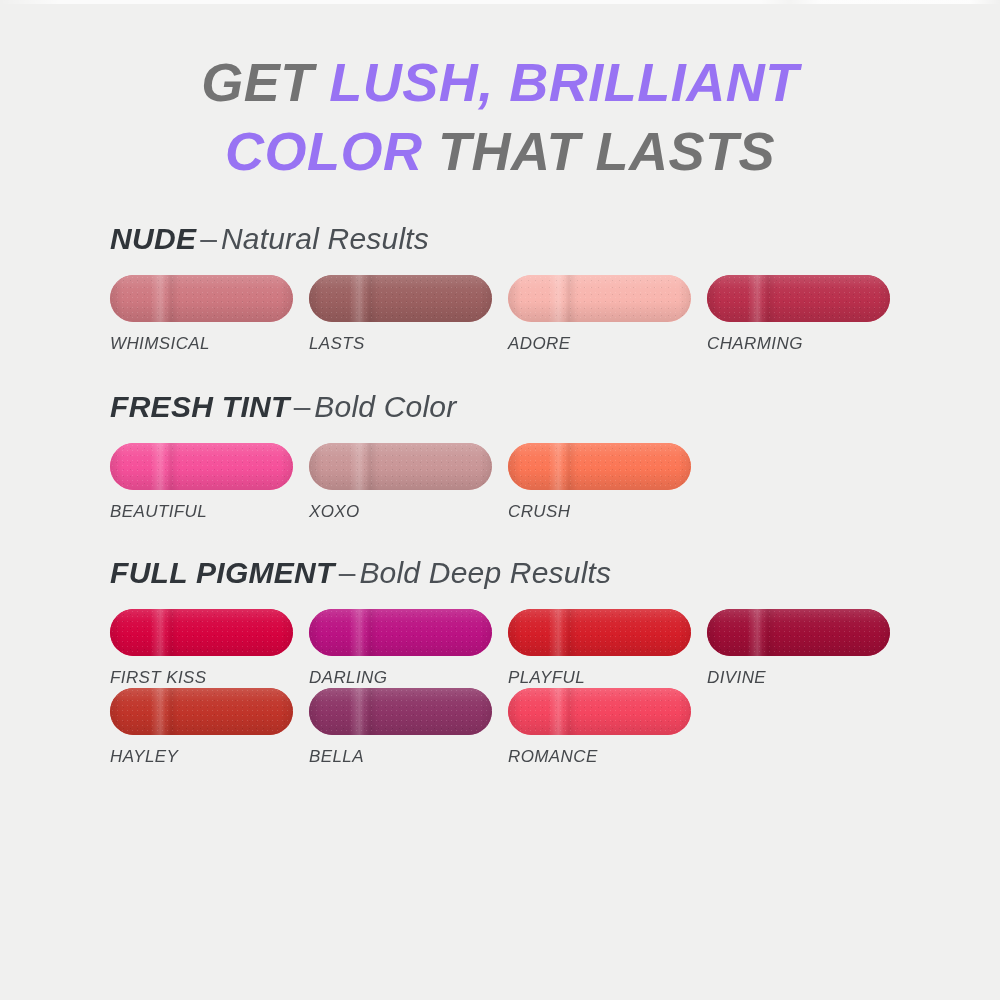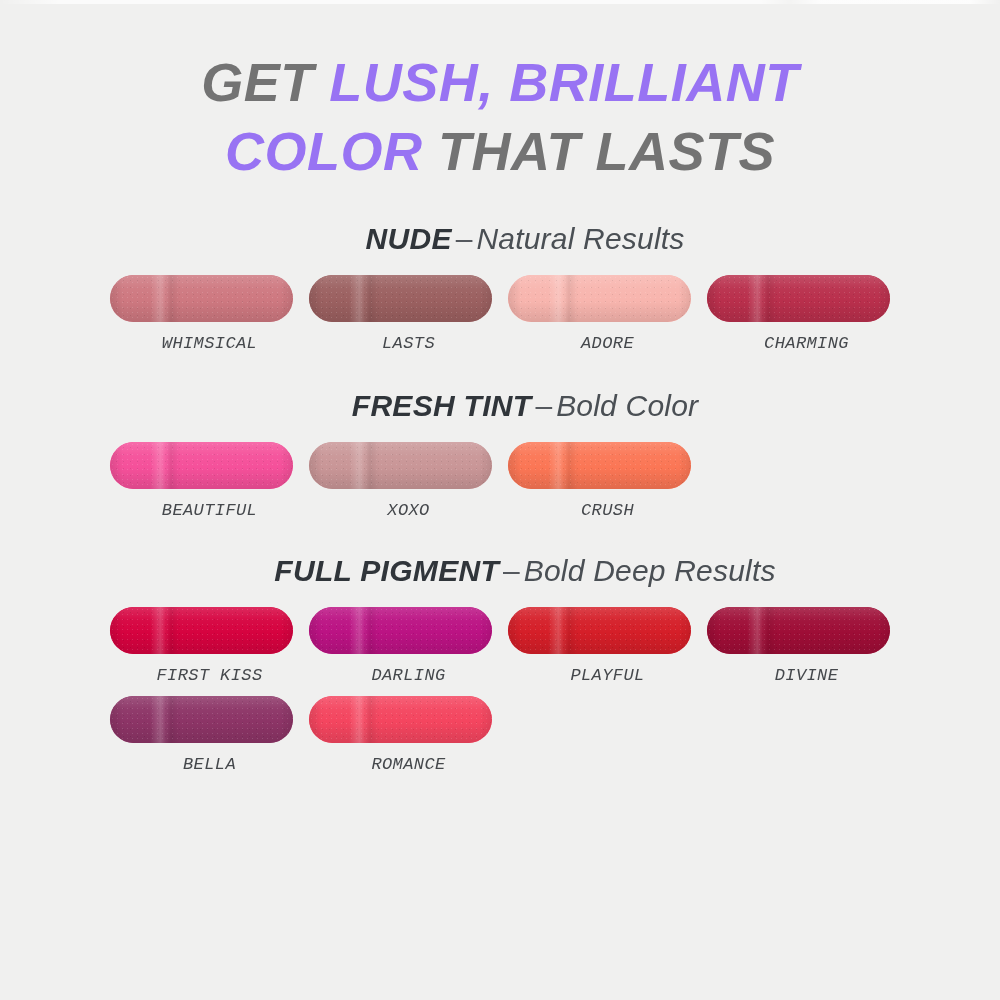--- a/index.html
+++ b/index.html
@@ -45,21 +45,20 @@
   }
   .headline .line { display: block; white-space: nowrap; }
   .hl-dark   { color: #737373; }
   .hl-accent { color: #9873f3; }
 
   
   .sections {
     margin-top: 36px;
     padding-left: 110px;
     padding-right: 60px;
-    text-align: center;
   }
 
   .section { margin-bottom: 18px; }
 
   .section-title {
     font-size: 30px;
     line-height: 1.1;
     margin-bottom: 20px;
     white-space: nowrap;
     color: #3b4045;
@@ -80,22 +79,20 @@
     font-weight: 400;
     font-style: italic;
     color: #4a4f54;
     letter-spacing: 0.2px;
   }
 
   
   .swatch-grid {
     display: grid;
     grid-template-columns: repeat(4, 199px);
-    row-gap: 11px;
-    font-family: Liberation Mono, monospace;
   }
 
   .swatch-cell { width: 199px; }
 
   .swatch {
     position: relative;
     width: 183px;
     height: 47px;
     border-radius: 24px;
     overflow: hidden;
@@ -318,20 +315,30 @@
       <div class="swatch-cell">
         <div class="swatch" style="background: rgb(158, 13, 54);">
           <div class="base" style="background: rgb(158, 13, 54);"></div>
           <div class="shade"></div>
           <div class="streak"></div>
           <div class="grain"></div>
           <div class="edges"></div>
         </div>
         <div class="swatch-label">DIVINE</div>
       </div>
+      <div class="swatch-cell">
+        <div class="swatch" style="background: rgb(192, 52, 41);">
+          <div class="base" style="background: rgb(192, 52, 41);"></div>
+          <div class="shade"></div>
+          <div class="streak"></div>
+          <div class="grain"></div>
+          <div class="edges"></div>
+        </div>
+        <div class="swatch-label">HAYLEY</div>
+      </div>
 
       <div class="swatch-cell">
         <div class="swatch" style="background: rgb(140, 52, 102);">
           <div class="base" style="background: rgb(140, 52, 102);"></div>
           <div class="shade"></div>
           <div class="streak"></div>
           <div class="grain"></div>
           <div class="edges"></div>
         </div>
         <div class="swatch-label">BELLA</div>

